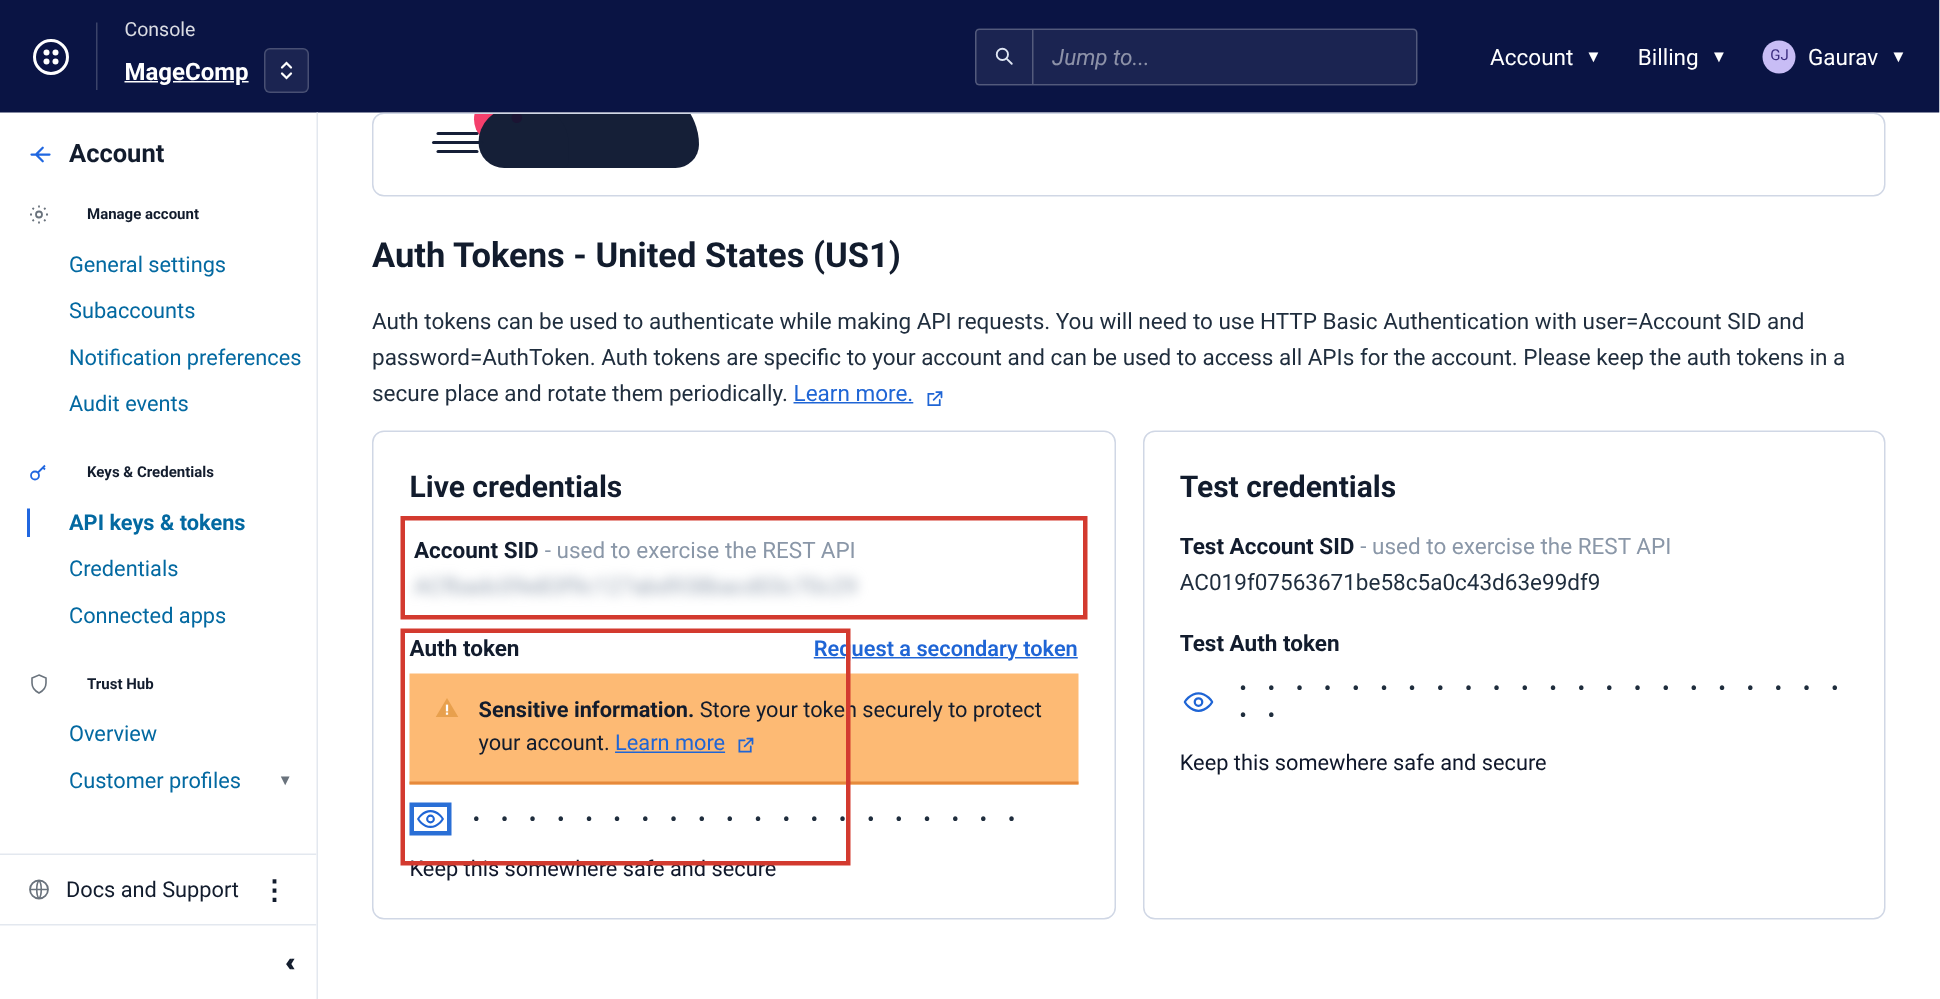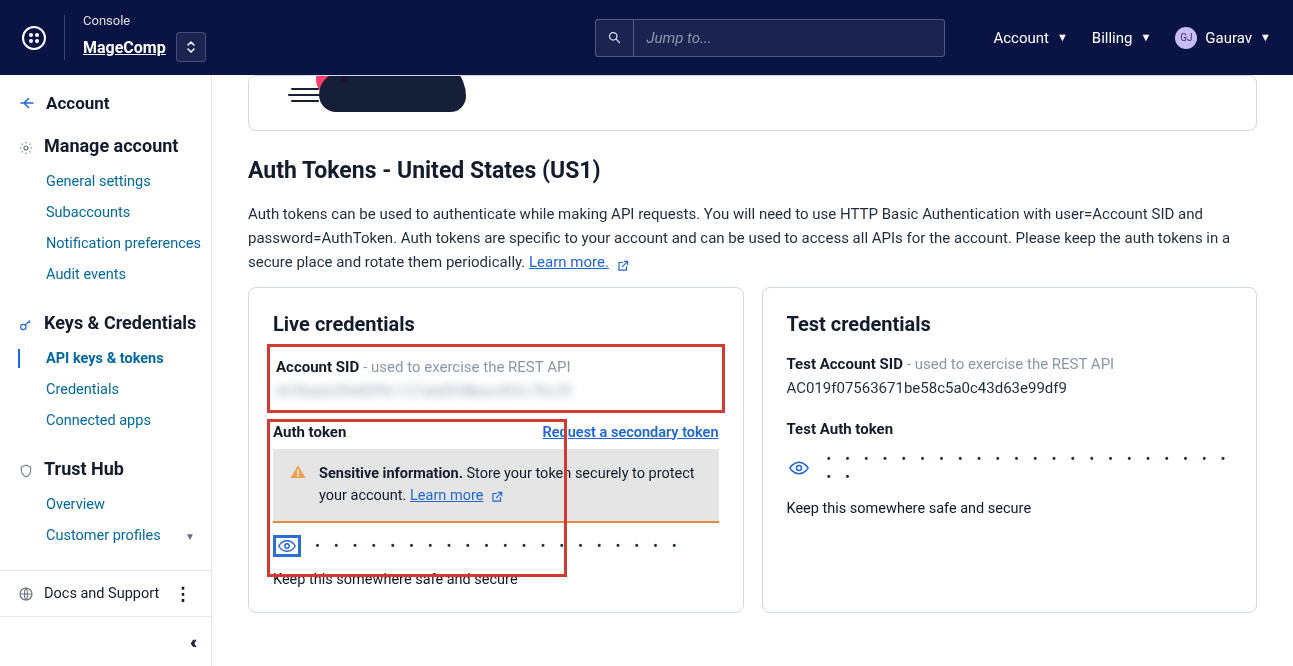--- a/index.html
+++ b/index.html
@@ -27,49 +27,49 @@
     .console-label { font-size: 13px; color: rgba(255,255,255,0.85); }
     .console-row { display: flex; align-items: center; gap: 10px; }
     .console-name { font-weight: 700; text-decoration: underline; font-size: 16px; }
     .console-switch { width: 30px; height: 30px; border-radius: 4px; background: rgba(255,255,255,0.07); border: 1px solid rgba(255,255,255,0.2); display:flex; align-items:center; justify-content:center; font-size:12px; color:#fff;}
     .topbar-spacer { flex: 1; }
     .searchbox {
       display: flex; align-items: center;
       background: rgba(255,255,255,0.07);
       border: 1px solid rgba(255,255,255,0.25);
       border-radius: 3px;
-      width: 350px; height: 38px;
+      width: 295px; height: 38px;
       overflow: hidden;
     }
     .searchbox .search-icon { width: 38px; height: 100%; border-right: 1px solid rgba(255,255,255,0.25); display:flex; align-items:center; justify-content:center; color: #dfe6f4;}
     .searchbox input { flex:1; background: transparent; border: none; outline: none; padding: 0 12px; color: #fff; font-size:15px; font-style: italic;}
     .searchbox input::placeholder { color: rgba(255,255,255,0.5); font-style: italic; }
     .topnav { display: flex; align-items: center; gap: 24px; margin-left: 28px; }
     .topnav-item { display:flex; align-items:center; gap:8px; font-size:15px; cursor:pointer; color:#fff;}
     .avatar { width:22px; height:22px; border-radius:50%; background:#c8bdf5; color:#3b2d80; font-size:10px; font-weight:400; display:flex; align-items:center; justify-content:center;}
     .chevron-down { font-size:11px; color:#fff;}
 
     .layout { display: flex; height: calc(666px - 75px); }
     .sidebar { width: 212px; border-right: 1px solid #e3e8ef; display:flex; flex-direction:column; overflow:hidden; position:relative;}
     .sidebar-scroll { flex:1; overflow-y:auto; padding-right:6px;}
     .sidebar-scroll::-webkit-scrollbar { width:10px;}
     .sidebar-scroll::-webkit-scrollbar-thumb { background:#ccc; border-radius:5px;}
     .sb-section { padding: 0 0 0 18px; }
     .sb-back { display:flex; align-items:center; gap:10px; padding: 18px 0 12px 0; font-weight:700; font-size:17px;}
     .sb-back svg { color:#2067e0;}
-    .sb-head { display:flex; align-items:flex-end; gap:10px; font-weight:700; font-size:18px; padding: 10px 0;}
+    .sb-head { display:flex; align-items:center; gap:24px; font-weight:700; font-size:10px; padding: 10px 0;}
     .sb-head svg { color:#6a737d; width:16px; height:16px;}
     .sb-item { padding: 7px 0 7px 28px; font-size:14.5px; color:#0369a1; cursor:pointer; position:relative;}
     .sb-item.active { font-weight:700; }
     .sb-item.active::before { content:""; position:absolute; left:0; top:6px; bottom:6px; width:2px; background:#2067e0;}
     .sb-caret { position:absolute; right:10px; top:50%; transform:translateY(-50%); font-size:10px; color:#6a737d;}
     .sb-item-wrap { position:relative; }
     .sb-bottom { border-top:1px solid #e3e8ef; padding: 12px 18px; display:flex; align-items:center; justify-content:space-between;}
     .sb-collapse { border-top:1px solid #e3e8ef; padding: 14px 18px; display:flex; justify-content:flex-end;}
-    .docs-row { display:flex; align-items:center; gap:10px; font-size:14.5px;}
+    .docs-row { display:flex; gap:10px; font-size:14.5px;}
     .kebab { font-size:18px; font-weight:700; letter-spacing:1px;}
 
     .main { flex:1; overflow-y:auto; padding: 0 0 30px 0; }
     .hero-card { border:1px solid #d0d7e5; border-radius:8px; margin: 0 36px 26px 36px; padding: 0 22px 18px 22px; overflow:hidden;}
     .hero-img { height:44px; position:relative; margin-top:-8px;}
     .cloud-pink { position:absolute; left:55px; bottom:20px; width:65px; height:40px; background:#f43f6c; border-radius:30px 30px 30px 30px;}
     .cloud-pink::before{content:"";position:absolute;left:-10px;bottom:-5px;width:35px;height:35px;background:#f43f6c;border-radius:50%;}
     .cloud-dark { position:absolute; left:80px; bottom:0; width:115px; height:55px; background:#151f37; border-radius:60px 60px 24px 24px;}
     .cloud-dark::before{content:"";position:absolute;left:-32px;bottom:0;width:60px;height:40px;background:#151f37;border-radius:32px 32px 6px 24px;}
     .cloud-lines { position:absolute; left:20px; bottom:6px; color:#151f37;}
@@ -86,21 +86,21 @@
     .cred-grid { display:flex; gap:18px; padding: 12px 36px 0;}
     .cred-card { border:1px solid #d0d7e5; border-radius:8px; padding: 24px; flex:1;}
     .cred-card h3 { font-size:20px; font-weight:700; margin-bottom:18px;}
     .highlight-red { border:3px solid #d33a2f; padding:10px 6px; margin: -10px -6px 10px;}
     .field-label { font-size:15px; font-weight:700; display:inline;}
     .field-hint { font-size:15px; font-weight:400; color:#8a97a8; }
     .field-value { font-size:15px; margin-top:6px; color:#1f2d3d; }
     .field-value.blur { filter: blur(4px); color:#94a0b0;}
     .auth-row { display:flex; justify-content:space-between; align-items:center; margin: 10px 0 8px;}
     .req-link { color:#1f65d5; text-decoration:underline; font-size:14.5px; font-weight:600;}
-    .warning { background:#e5e5e5; border-bottom:2px solid #e68a3c; padding:14px 16px; display:flex; gap:12px; font-size:14.5px; line-height:1.5;}
+    .warning { background:#fdba74; border-bottom:2px solid #e68a3c; padding:14px 16px; display:flex; gap:12px; font-size:14.5px; line-height:1.5;}
     .warning svg{flex-shrink:0; color:#d37a2e;}
     .token-row { display:flex; align-items:center; gap:14px; margin-top:12px;}
     .eye { width:28px; height:22px; display:flex; align-items:center; justify-content:center; color:#1f65d5;}
     .eye.boxed { border:3px solid #2a6fd6; padding:2px;}
     .dots { font-size:15px; letter-spacing:5px; color:#1f2d3d;}
     .keep-safe { font-size:14.5px; color:#0f172a; margin-top:14px;}
     .auth-block-wrap { position:relative; }
     .red-overlay { position:absolute; border:3px solid #d33a2f; pointer-events:none;}
   </style>
 </head>

